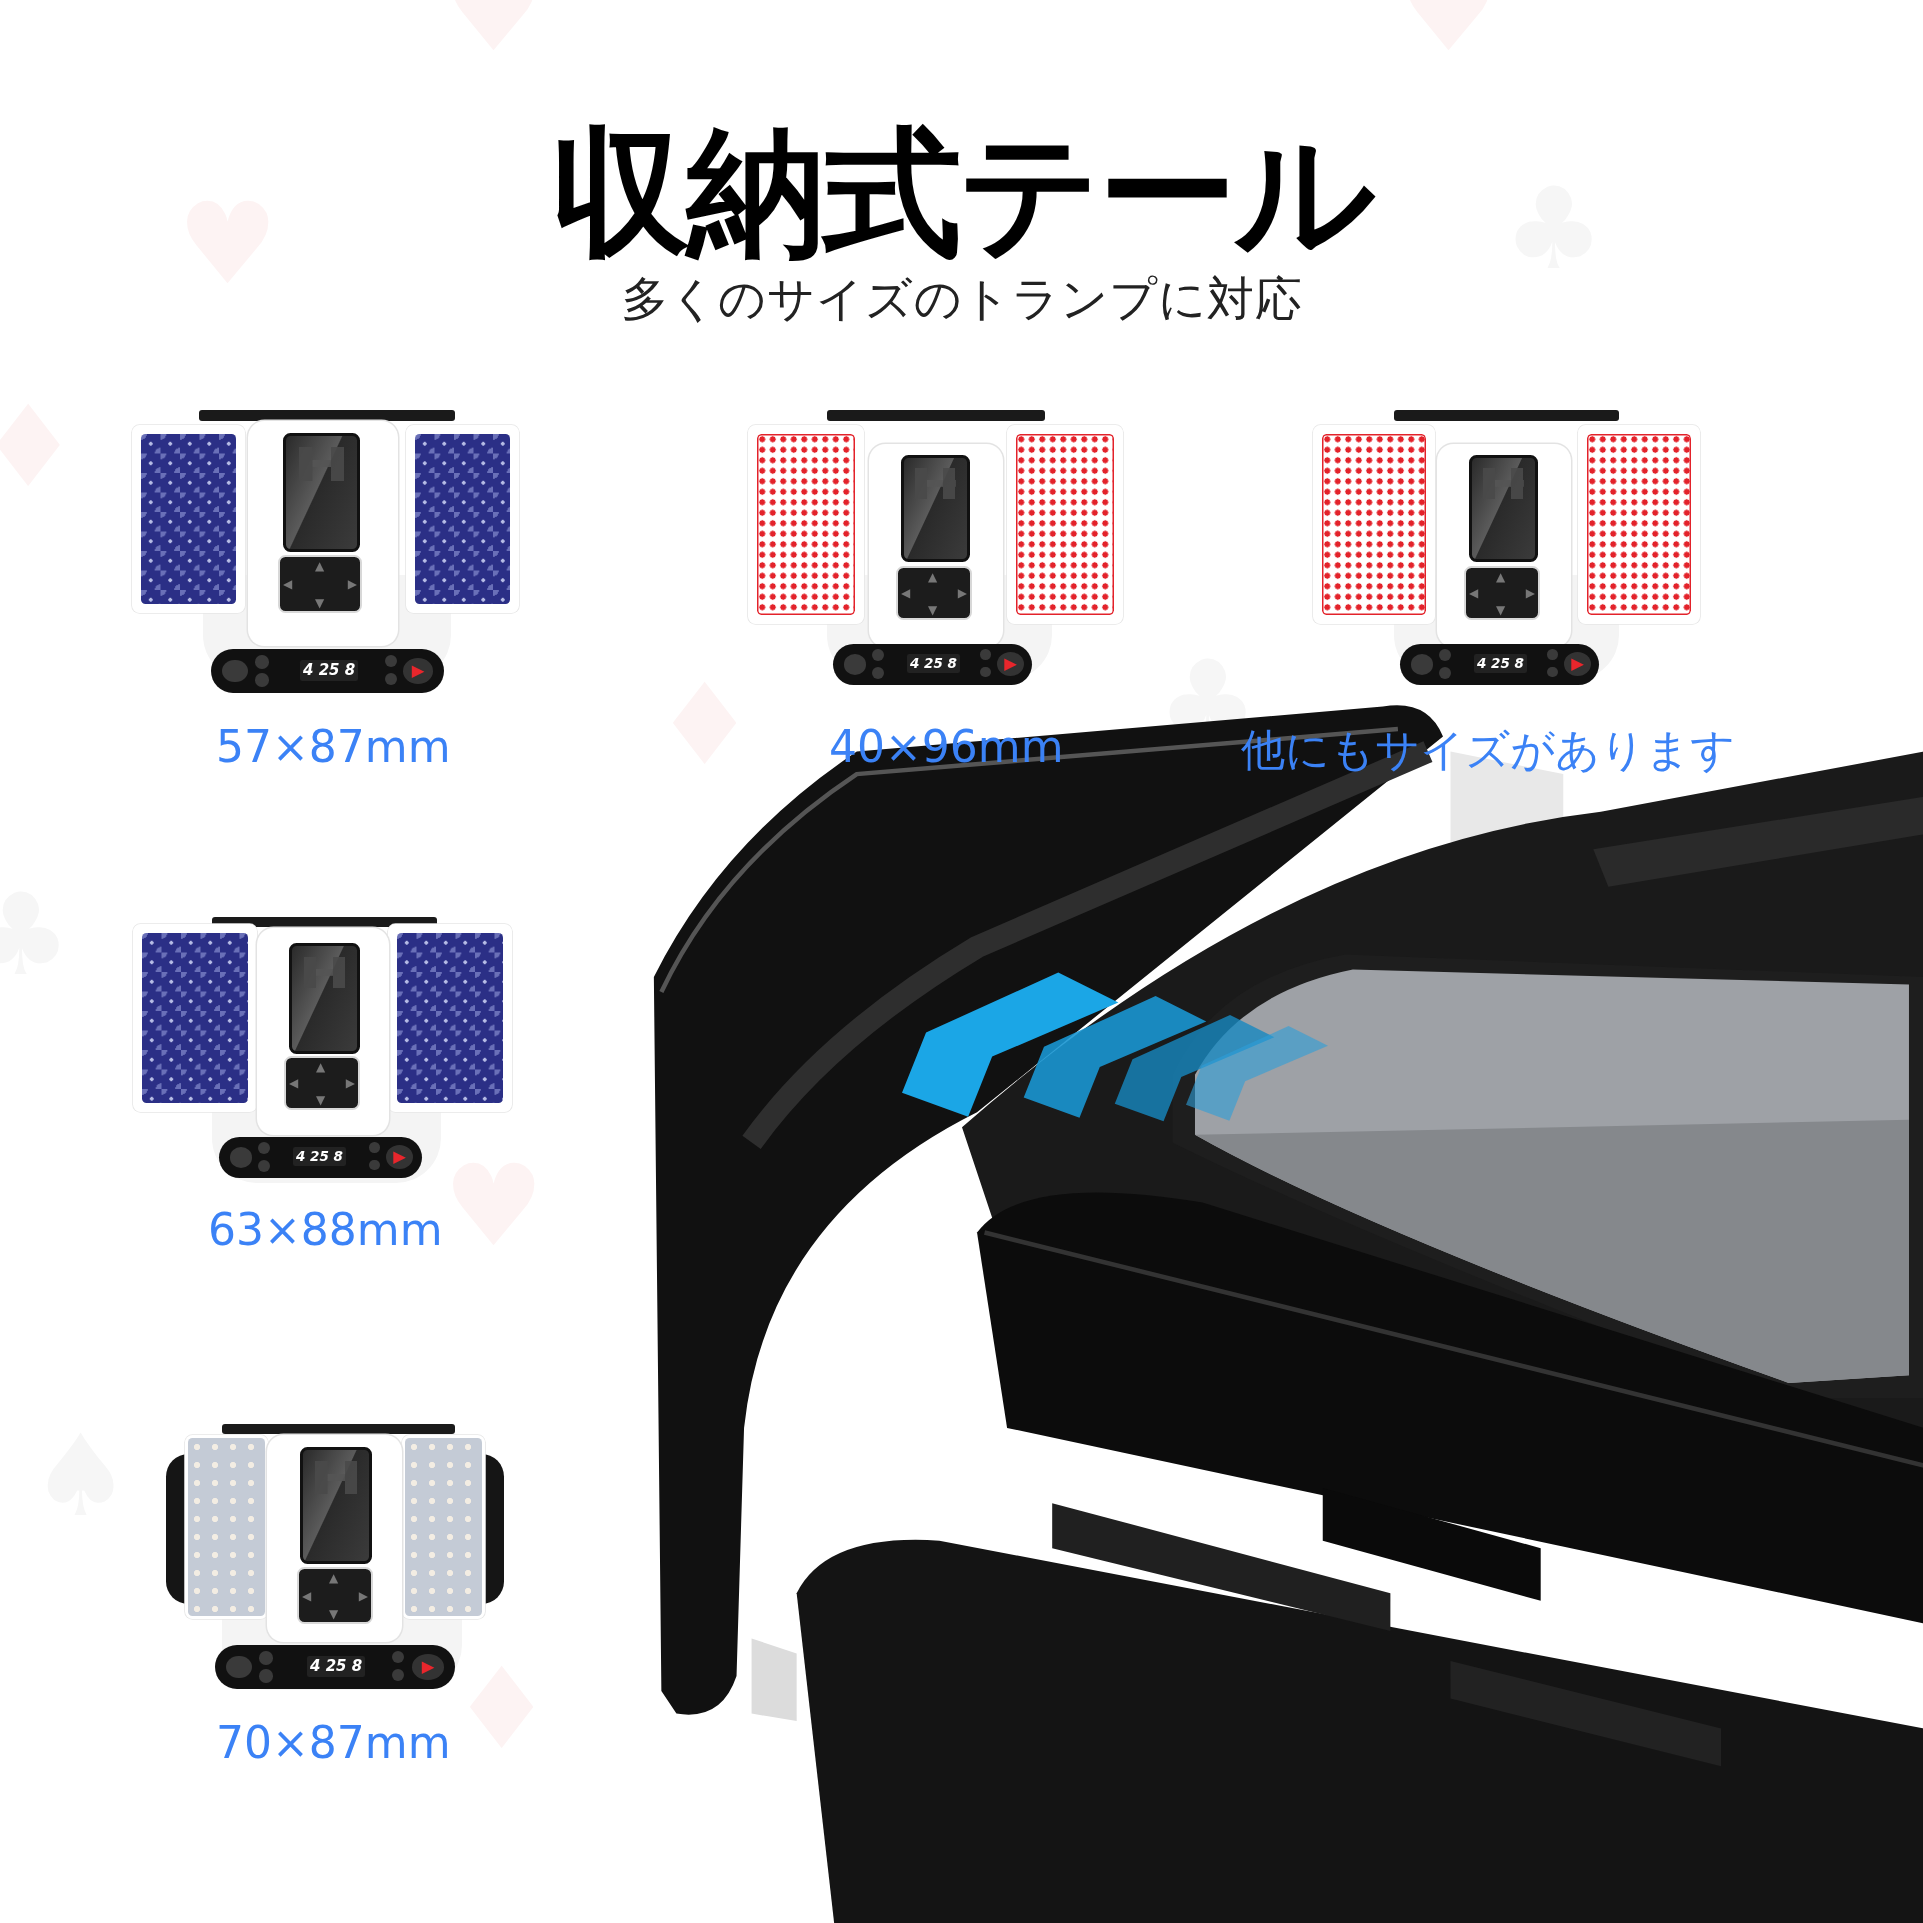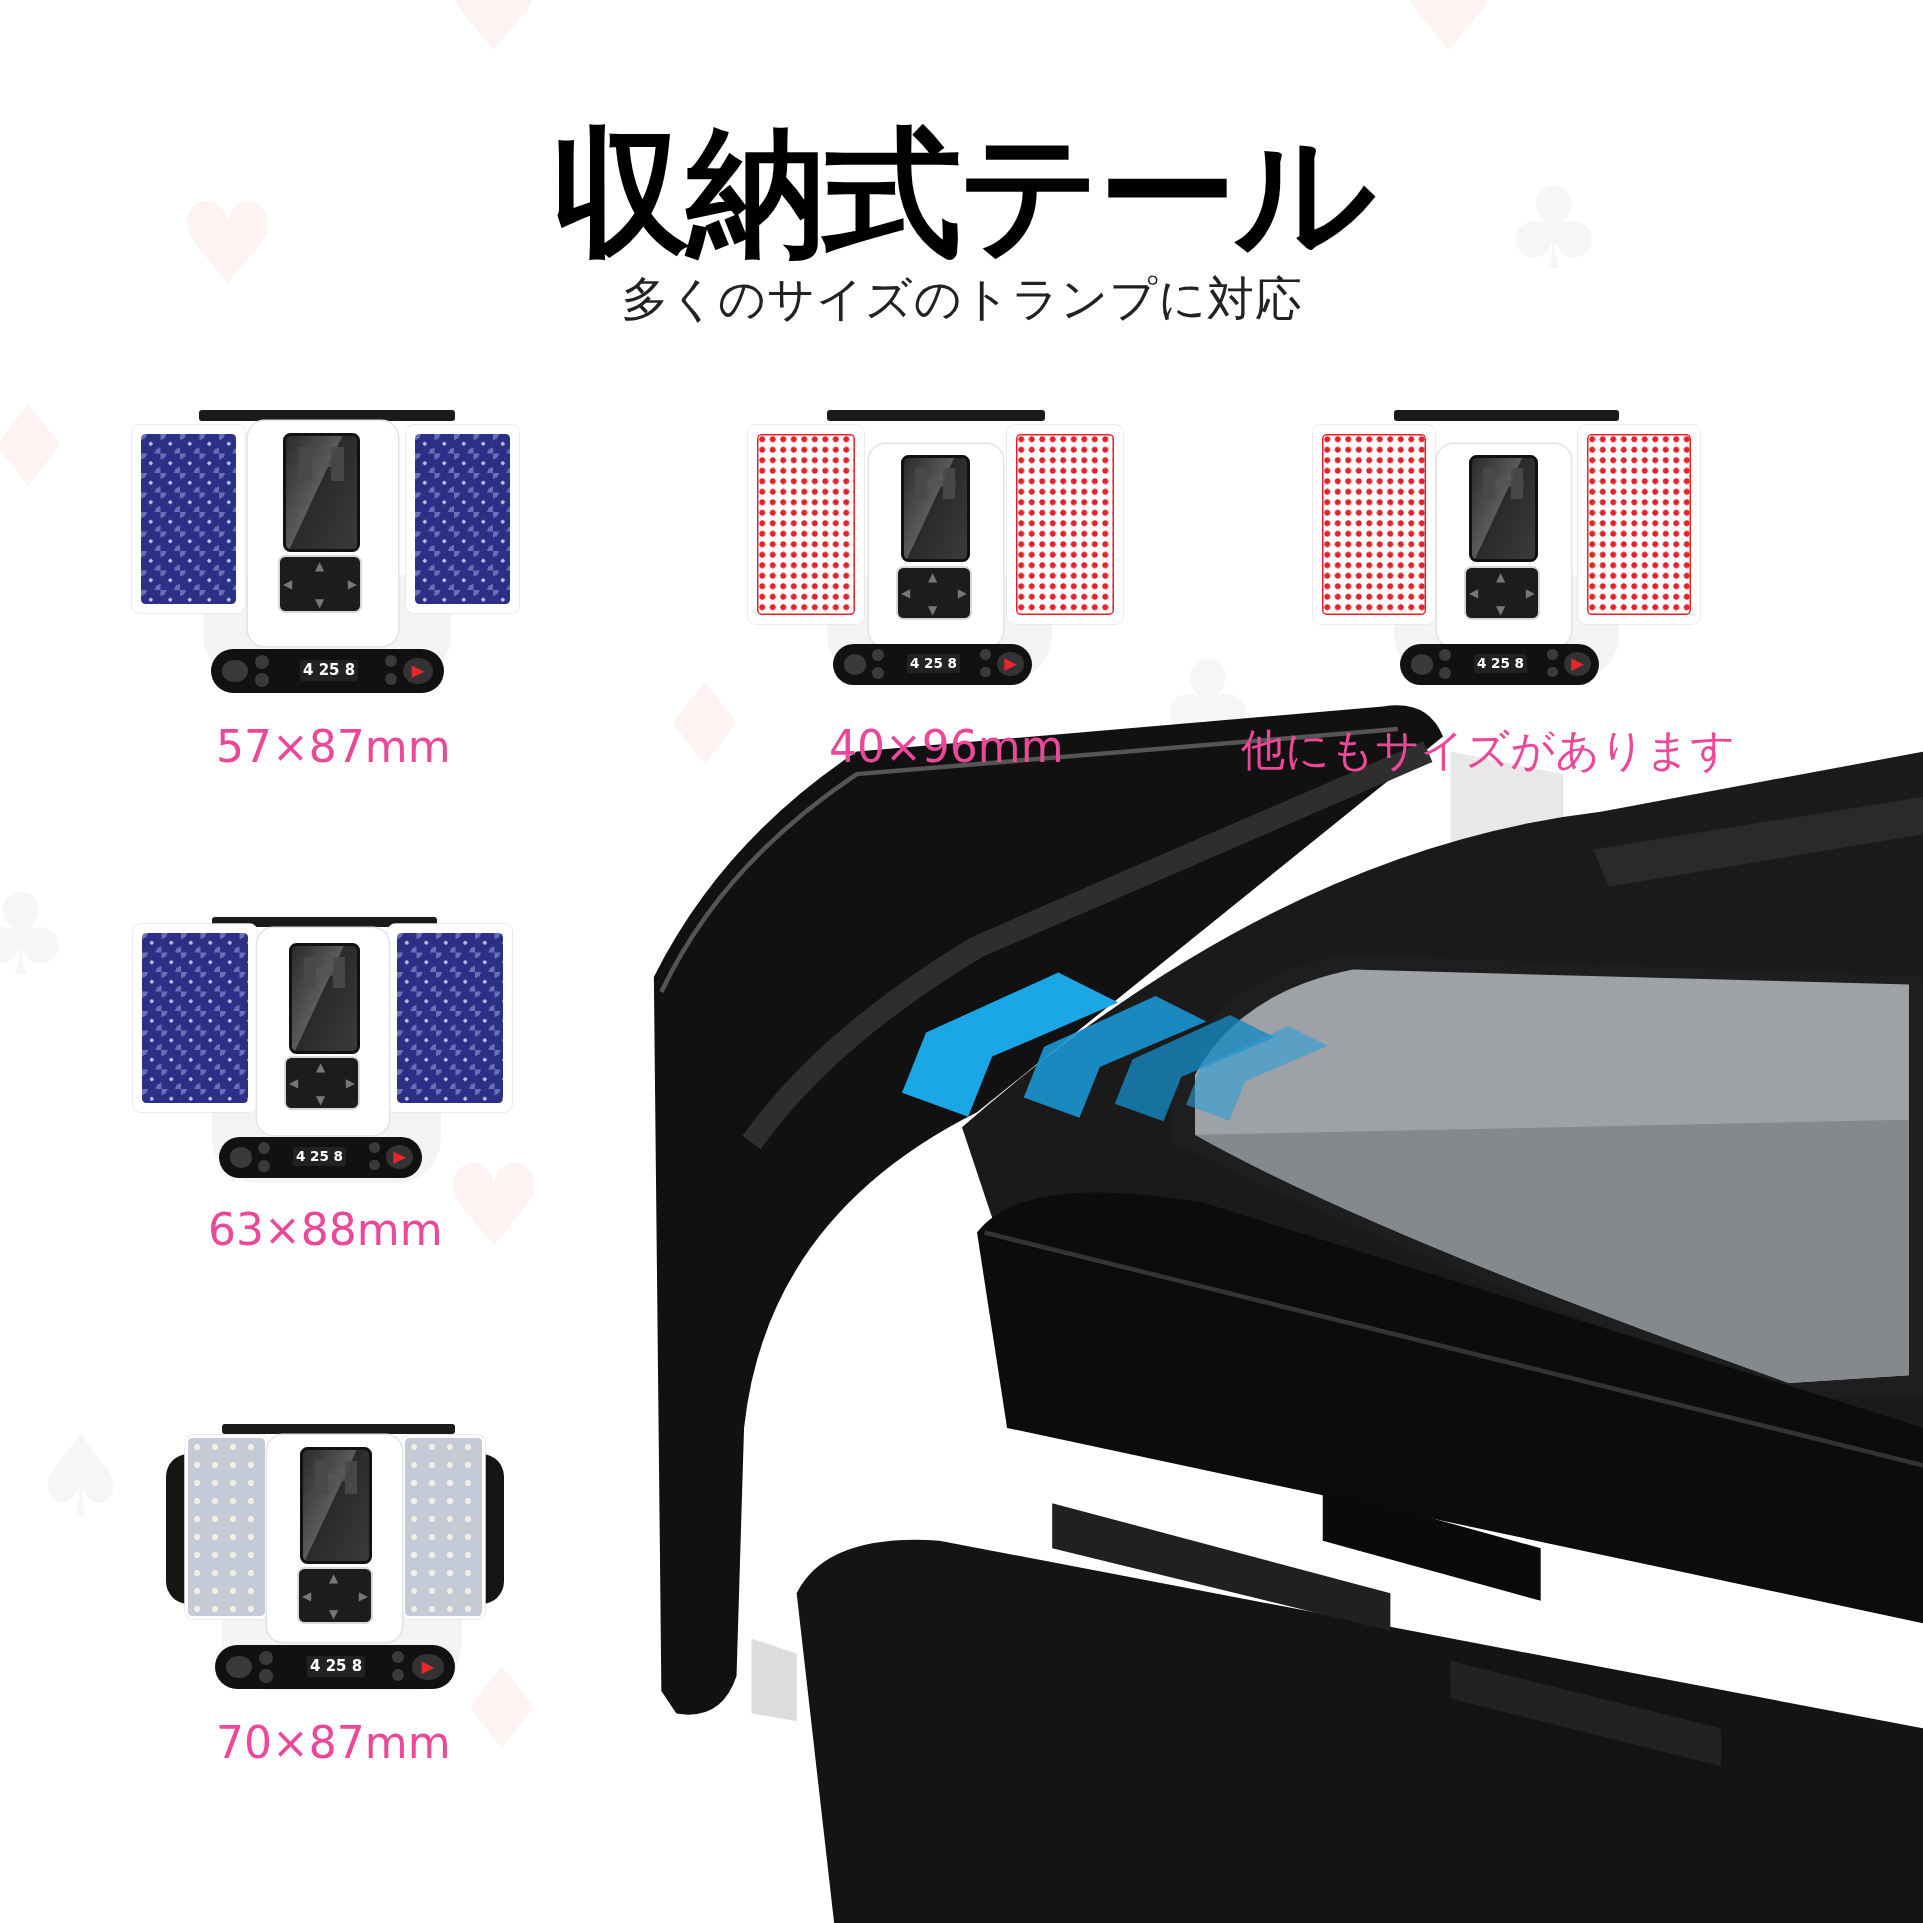--- a/index.html
+++ b/index.html
@@ -80,25 +80,25 @@
   .unit .panel {
     position:absolute; background:#111; border-radius:38px;
   }
   .panel .dot { position:absolute; border-radius:50%; background:#3a3a3a; }
   .panel .play {
     position:absolute; border-radius:50%; background:#333; color:#e8262c;
     text-align:center; font-size:16.5px;
   }
   .panel .readout {
     position:absolute; color:#fff; font-size:15px; font-weight:bold;
-    background:#222; padding:1.5px 3px; border-radius:2.3px; white-space:nowrap;
+    background:#222; padding:1.5px 3px; border-radius:2.3px; white-space:nowrap;font-style:italic;
   }
 
   .label {
-    position:absolute; font-size:44px; color:#ec4899;
+    position:absolute; font-size:44px; color:#3b82f6;
     font-family:"DejaVu Sans", sans-serif; white-space:nowrap;
   }
 
   
   .big { position:absolute; left:0; top:0; width:1924px; height:1924px; }
   .chev { position:absolute; }
 </style>
 </head>
 <body>
 

